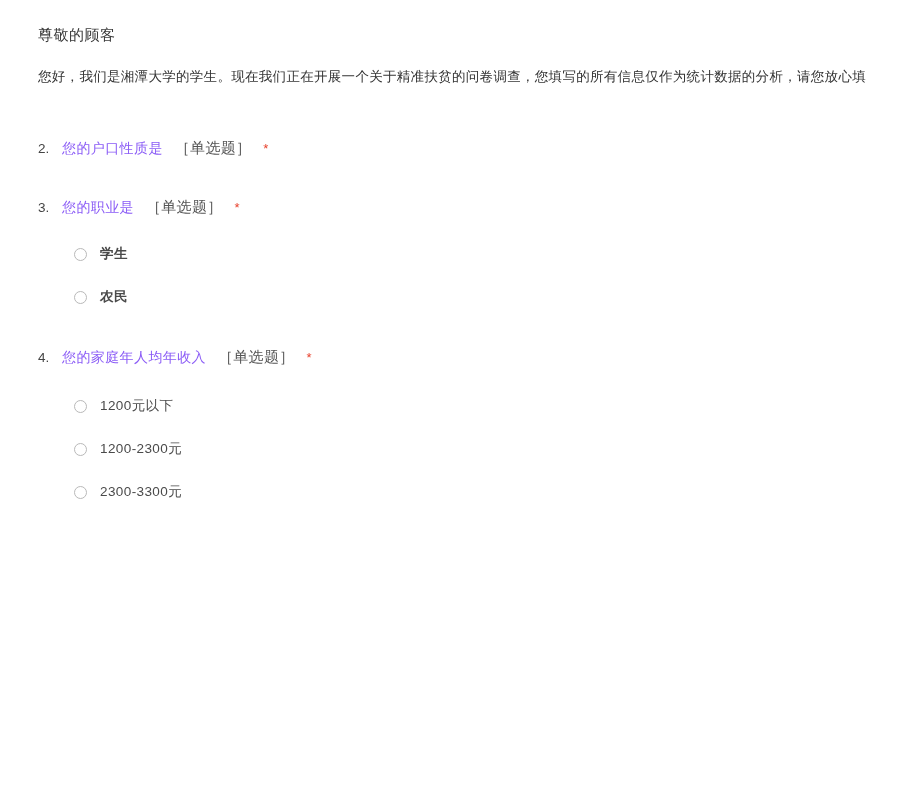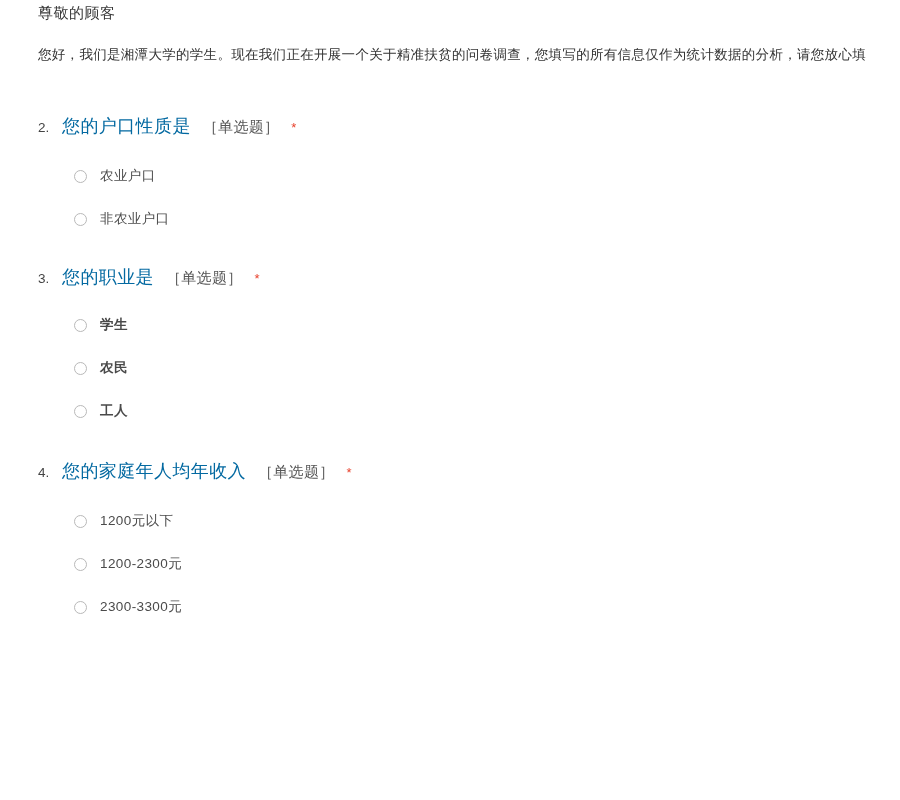--- a/index.html
+++ b/index.html
@@ -18,21 +18,21 @@
 
   .page {
     position: relative;
     width: 900px;
     height: 800px;
     box-sizing: border-box;
     padding: 0;
   }
 
   .intro {
-    padding: 2px 34px 0 38px;
+    padding: 24px 34px 0 38px;
   }
   .intro-title {
     font-size: 15px;
     color: #3a3a3a;
     line-height: 22px;
     margin: 0 0 20px 0;
     letter-spacing: 0.5px;
   }
   .intro-body {
     font-size: 13.5px;
@@ -59,22 +59,22 @@
     line-height: 20px;
     color: #333333;
   }
   .q-index {
     width: 24px;
     flex: 0 0 24px;
     color: #444444;
     font-size: 13.5px;
   }
   .q-title {
-    color: #0369a1;
-    font-size: 18px;
+    color: #8b5cf6;
+    font-size: 14px;
     letter-spacing: 0.4px;
   }
   .q-type {
     color: #555555;
     font-size: 15px;
     margin-left: 12px;
     letter-spacing: 0.3px;
   }
   .q-required {
     color: #e8412c;
@@ -128,51 +128,37 @@
 
   <div class="questions">
 
     <div class="question q2">
       <div class="q-head">
         <span class="q-index">2.</span>
         <span class="q-title">您的户口性质是</span>
         <span class="q-type">［单选题］</span>
         <span class="q-required">*</span>
       </div>
-      <div class="options">
-        <div class="option">
-          <span class="radio"></span>
-          <span class="option-label">农业户口</span>
-        </div>
-        <div class="option">
-          <span class="radio"></span>
-          <span class="option-label">非农业户口</span>
-        </div>
-      </div>
     </div>
 
     <div class="question q3">
       <div class="q-head">
         <span class="q-index">3.</span>
         <span class="q-title">您的职业是</span>
         <span class="q-type">［单选题］</span>
         <span class="q-required">*</span>
       </div>
       <div class="options">
         <div class="option">
           <span class="radio"></span>
           <span class="option-label">学生</span>
         </div>
         <div class="option">
           <span class="radio"></span>
           <span class="option-label">农民</span>
-        </div>
-        <div class="option">
-          <span class="radio"></span>
-          <span class="option-label">工人</span>
         </div>
       </div>
     </div>
 
     <div class="question q4">
       <div class="q-head">
         <span class="q-index">4.</span>
         <span class="q-title">您的家庭年人均年收入</span>
         <span class="q-type">［单选题］</span>
         <span class="q-required">*</span>

